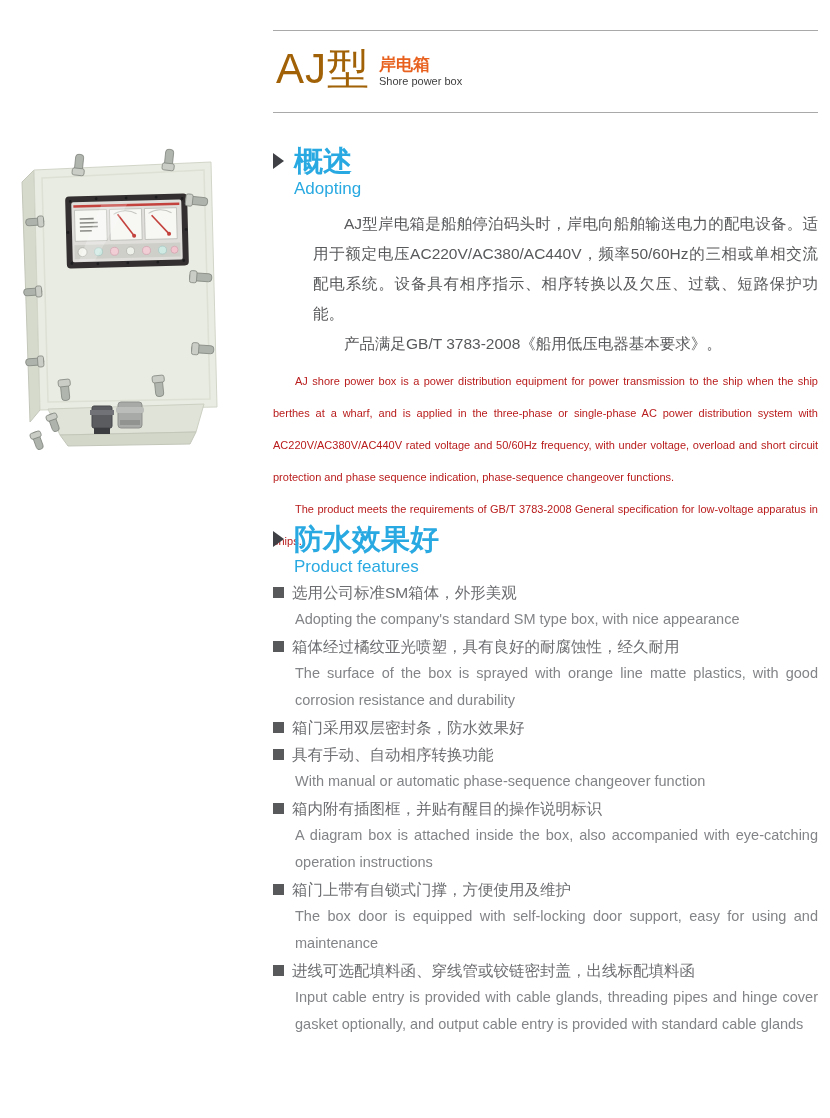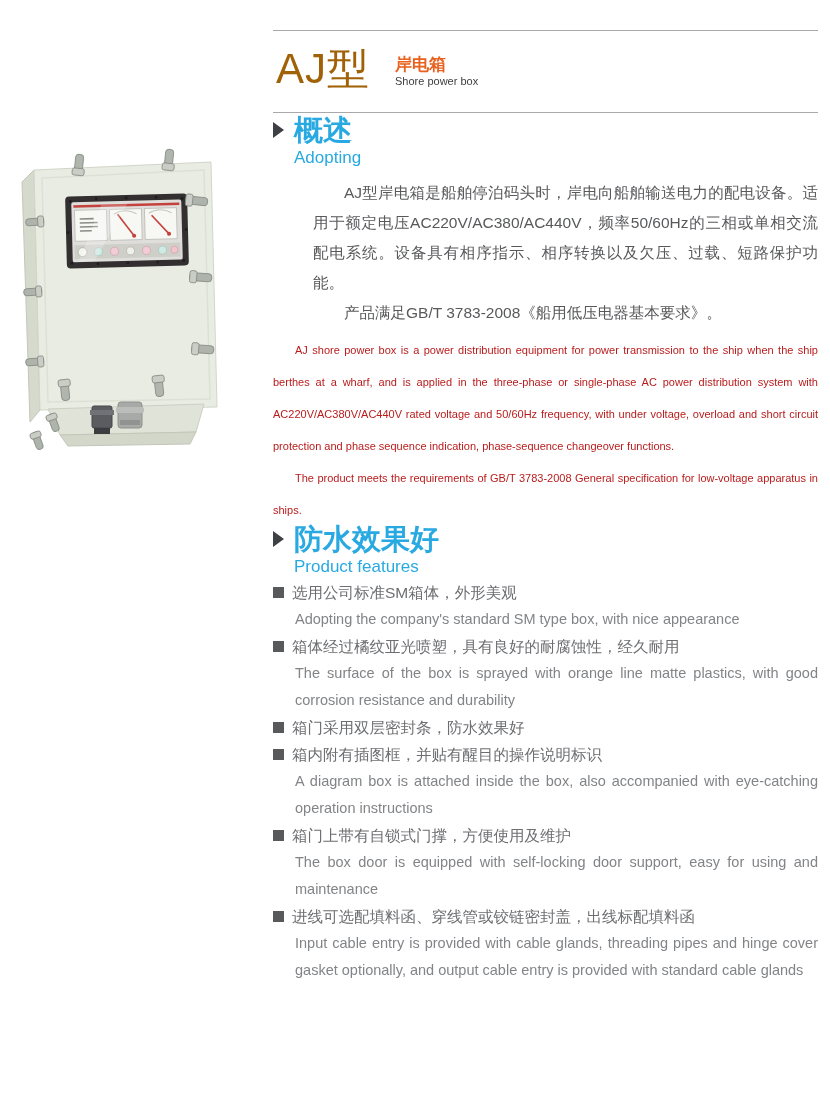--- a/index.html
+++ b/index.html
@@ -8,27 +8,27 @@
     width:830px; height:1118px; position:relative; overflow:hidden;
     font-family:"Liberation Sans","DejaVu Sans",sans-serif;
   }
   .rule { position:absolute; left:273px; width:545px; height:1px; background:#a9a9a9; }
   .rule-top { top:30px; }
   .rule-bottom { top:112px; }
 
   
   .prod-header { position:absolute; left:276px; top:46px; display:flex; align-items:flex-end; gap:9px; }
   .prod-model { font-size:42px; line-height:1.1; color:#a16207; font-weight:400; letter-spacing:1px; }
-  .prod-sub { padding-bottom:3px;margin-left:16px; }
+  .prod-sub { padding-bottom:3px; }
   .prod-sub .zh { font-size:17px; font-weight:bold; color:#e8611f; line-height:1.25; }
   .prod-sub .en { font-size:11px; color:#404040; line-height:1.25; }
 
   
   .sec { position:absolute; left:273px; width:545px; }
-  .sec-overview { top:115px; }
+  .sec-overview { top:146px; }
   .sec-features { top:524px; }
   .sec-head { display:flex; align-items:center; gap:10px; }
   .tri { width:0; height:0; border-left:11px solid #3f4045;
          border-top:8px solid transparent; border-bottom:8px solid transparent; flex:0 0 auto; }
   .sec-title { font-size:29px; font-weight:bold; color:#29a9e1; line-height:1.05; }
   .sec-en { margin-left:21px; margin-top:2px; font-size:17px; color:#29a9e1; line-height:1.3; }
 
   
   .zh-text { margin-top:8px; font-size:15.5px; line-height:30px; color:#58595b; text-align:justify;margin-left:40px; }
   .zh-text p { text-indent:2em; margin:0; }
@@ -226,20 +226,27 @@
     <div class="f-en">The surface of the box is sprayed with orange line matte plastics, with good corrosion resistance and durability</div>
   </li>
 
   <li>
     <div class="f-zh">
       <span class="sq"></span>
       <span class="f-zh-text">箱门采用双层密封条，防水效果好</span>
     </div>
   </li>
 
+  <li>
+    <div class="f-zh">
+      <span class="sq"></span>
+      <span class="f-zh-text">具有手动、自动相序转换功能</span>
+    </div>
+    <div class="f-en">With manual or automatic phase-sequence changeover function</div>
+  </li>
 
   <li>
     <div class="f-zh">
       <span class="sq"></span>
       <span class="f-zh-text">箱内附有插图框，并贴有醒目的操作说明标识</span>
     </div>
     <div class="f-en">A diagram box is attached inside the box, also accompanied with eye-catching operation instructions</div>
   </li>
 
   <li>

